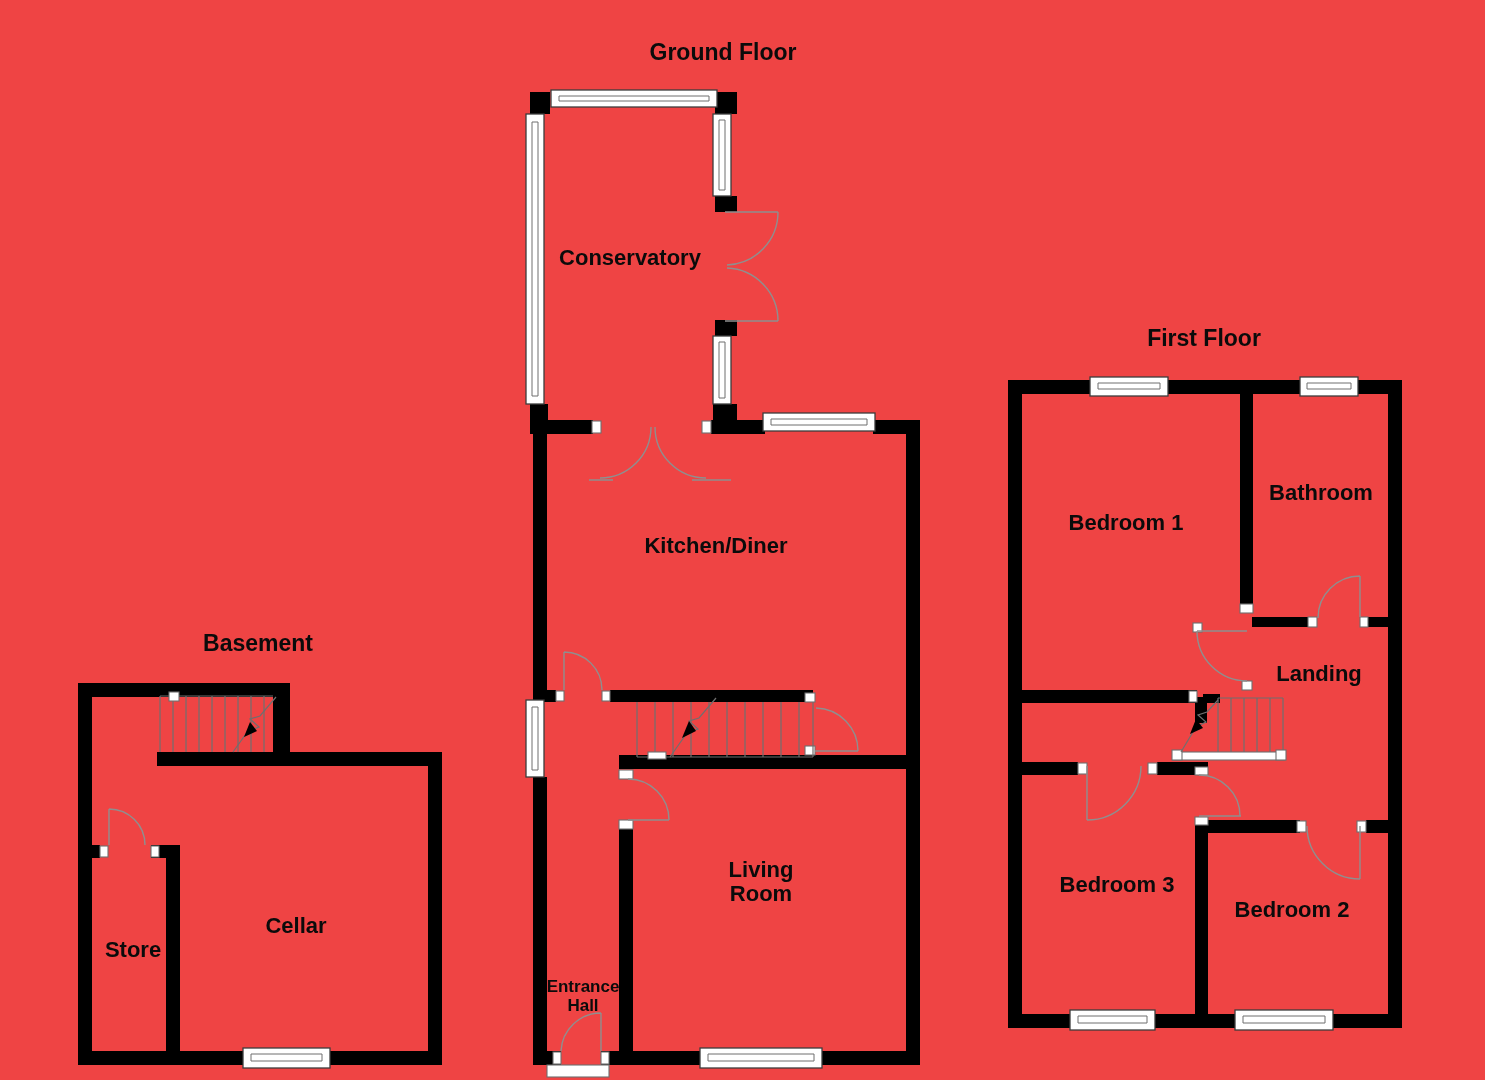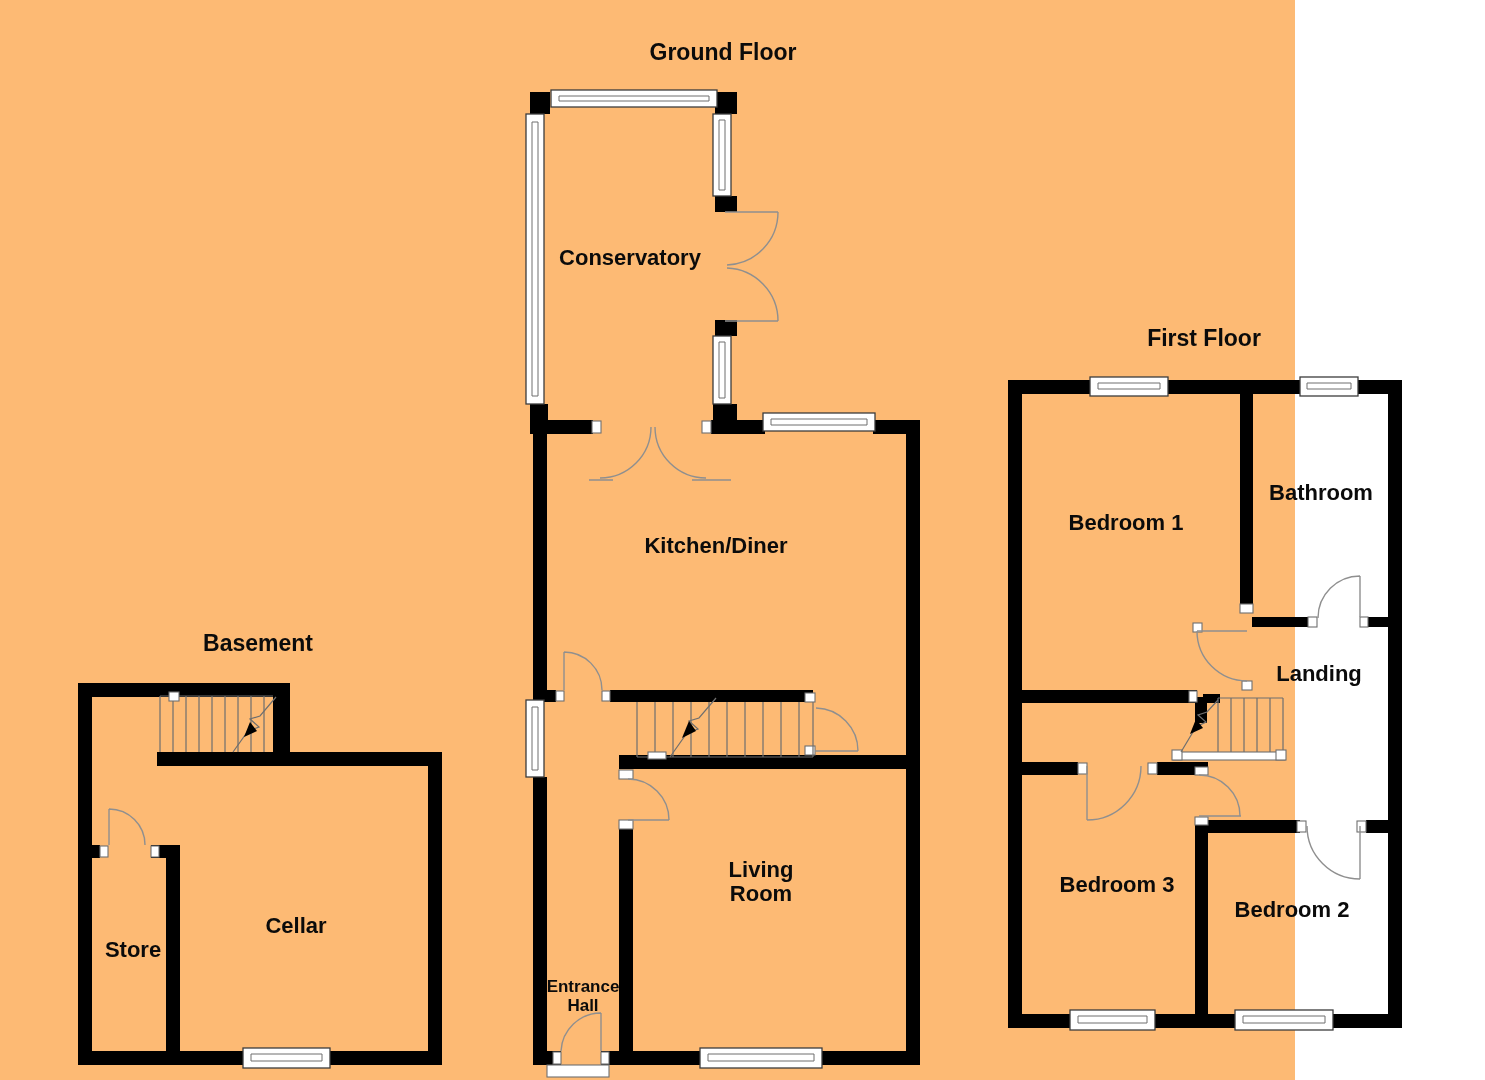--- a/index.html
+++ b/index.html
@@ -1,16 +1,16 @@
 <!DOCTYPE html>
 <html><head>
 <meta charset="utf-8">
 <style>
   html, body { margin: 0; padding: 0; background: #ffffff; }
-  .plan-wrap { width: 1295px; height: 1080px; background: #fdba74; position: relative; }
+  .plan-wrap { width: 1485px; height: 1080px; background: #ef4444; position: relative; }
   svg { display: block; }
   text {
     font-family: "Liberation Sans", "DejaVu Sans", sans-serif;
     font-weight: bold;
     fill: #0b0b0b;
   }
   .floor-title { font-size: 23px; }
   .room-label  { font-size: 22px; }
   .room-label-small { font-size: 17px; }
   .wall { fill: #000000; stroke: none; }

